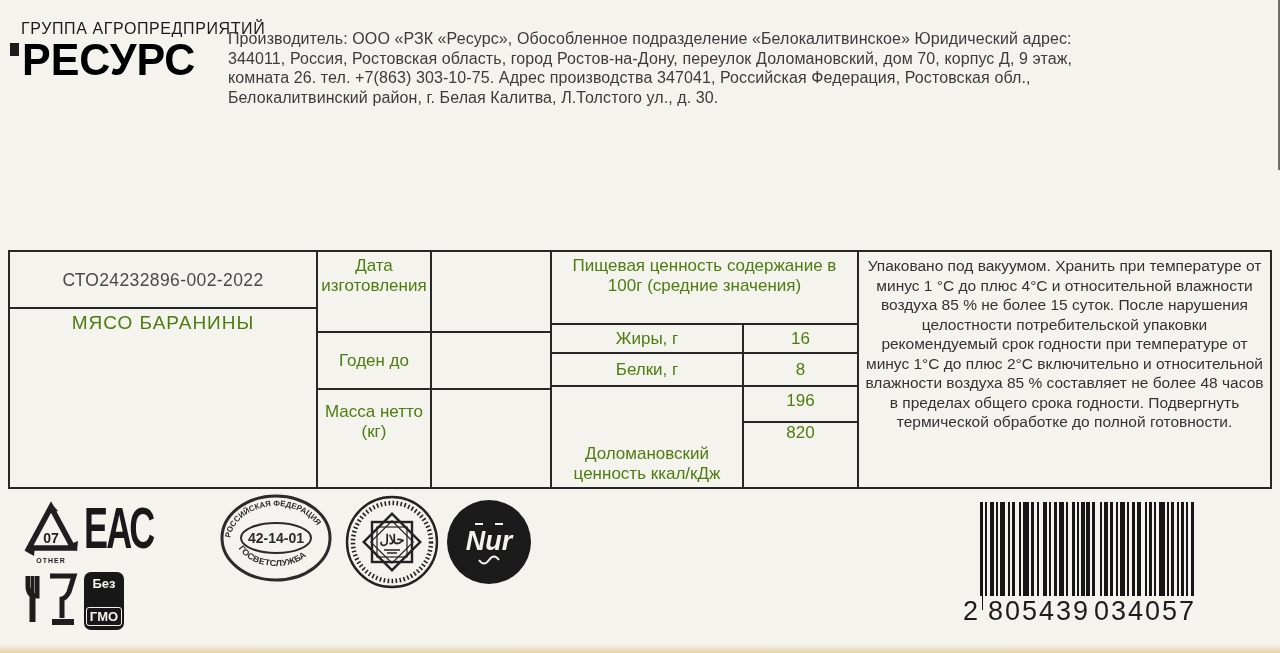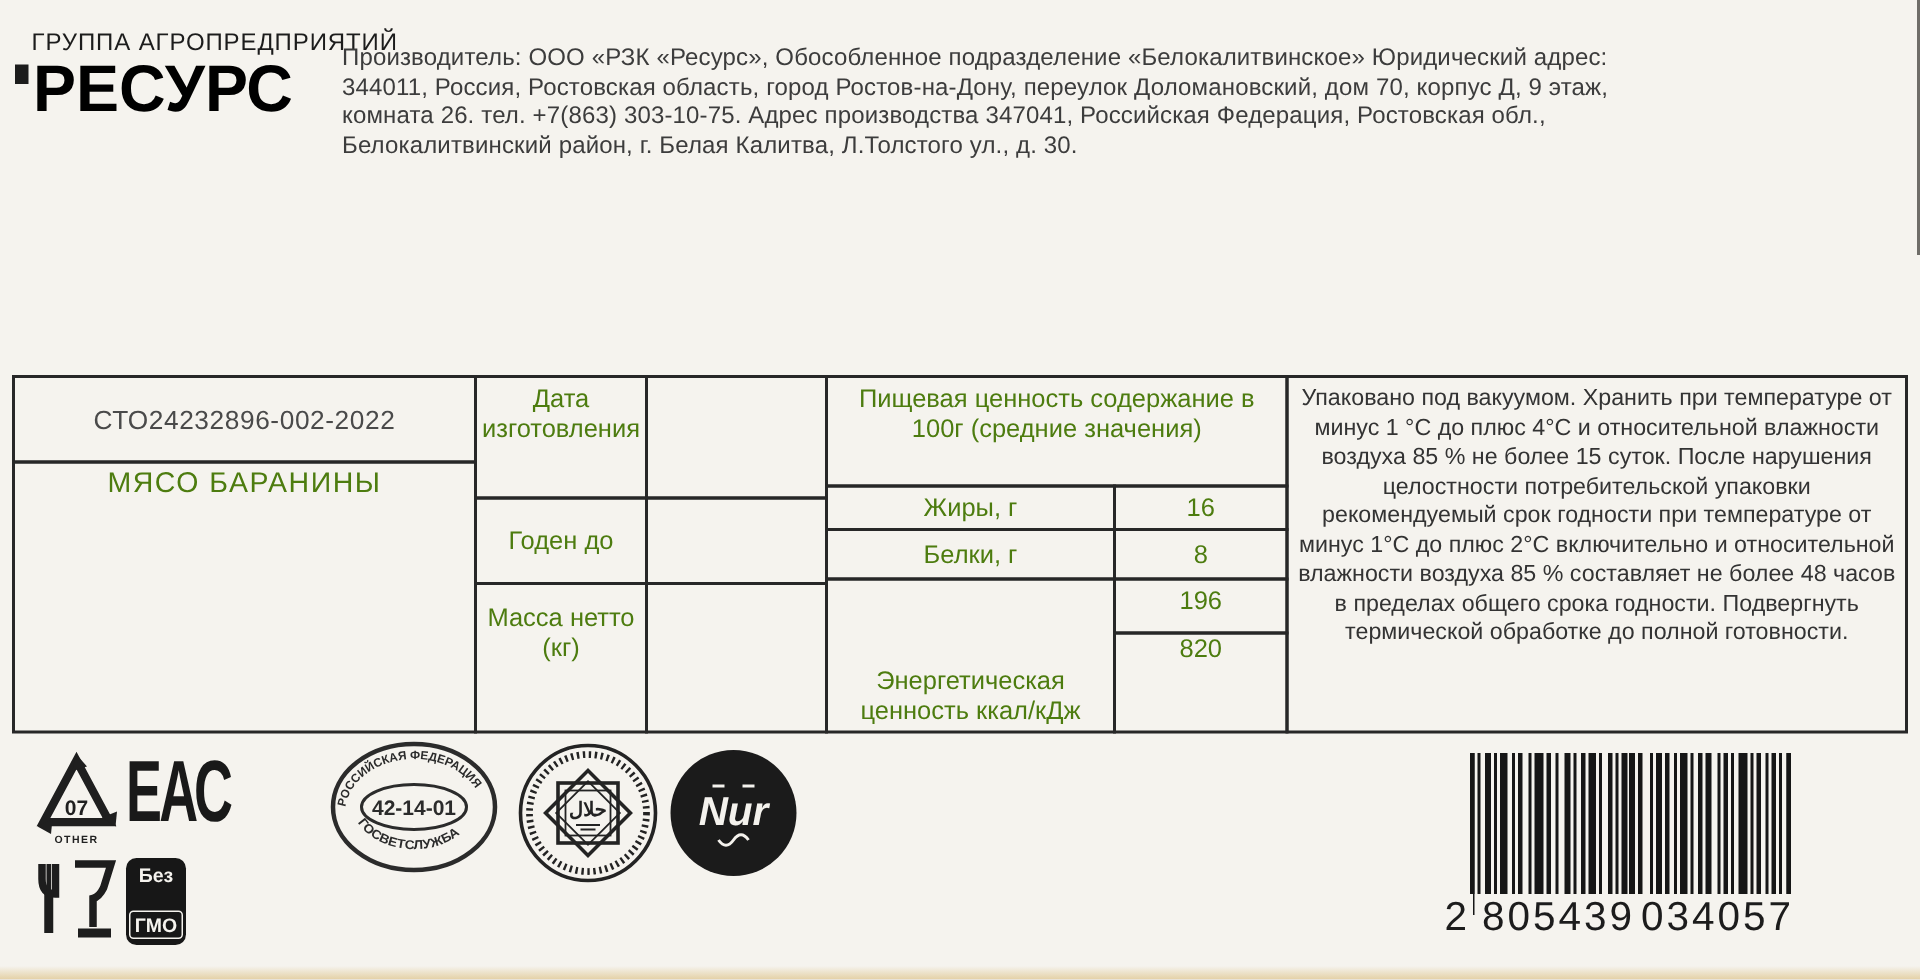--- a/index.html
+++ b/index.html
@@ -92,21 +92,21 @@
     <div class="cell" style="left:430px;top:388px;width:122px;height:101px;"></div>
 
     <div class="cell top" style="left:550px;top:250px;width:309px;height:75px;padding-left:20px;padding-right:20px;">Пищевая ценность содержание в 100г (средние значения)</div>
 
     <div class="cell" style="left:550px;top:323px;width:194px;height:31px;">Жиры, г</div>
     <div class="cell" style="left:742px;top:323px;width:117px;height:31px;">16</div>
 
     <div class="cell" style="left:550px;top:352px;width:194px;height:35px;">Белки, г</div>
     <div class="cell" style="left:742px;top:352px;width:117px;height:35px;">8</div>
 
-    <div class="cell bottom" style="left:550px;top:385px;width:194px;height:104px;">Энергетическая ценность ккал/кДж</div>
+    <div class="cell bottom" style="left:550px;top:385px;width:194px;height:104px;">Доломановский ценность ккал/кДж</div>
     <div class="cell top" style="left:742px;top:385px;width:117px;height:38px;">196</div>
     <div class="cell top" style="left:742px;top:421px;width:117px;height:68px;padding-top:0;">820</div>
 
     <div class="cell top storage" style="left:857px;top:250px;width:415px;height:239px;">Упаковано под вакуумом. Хранить при температуре от минус 1 °С до плюс 4°С и относительной влажности воздуха 85 % не более 15 суток. После нарушения целостности потребительской упаковки рекомендуемый срок годности при температуре от минус 1°С до плюс 2°С включительно и относительной влажности воздуха 85 % составляет не более 48 часов в пределах общего срока годности. Подвергнуть термической обработке до полной готовности.</div>
   </div>
 
   <svg style="position:absolute;left:22px;top:501px;" width="58" height="56" viewBox="0 0 58 56">
     <path d="M29 6 L7 47 L51 47 Z" fill="none" stroke="#1f1f1f" stroke-width="5.5"></path>
     <path d="M29 2 l7 8 -10 3 z" fill="#1f1f1f"></path>
     <path d="M3 50 l10 -5 -1 10 z" fill="#1f1f1f"></path>

